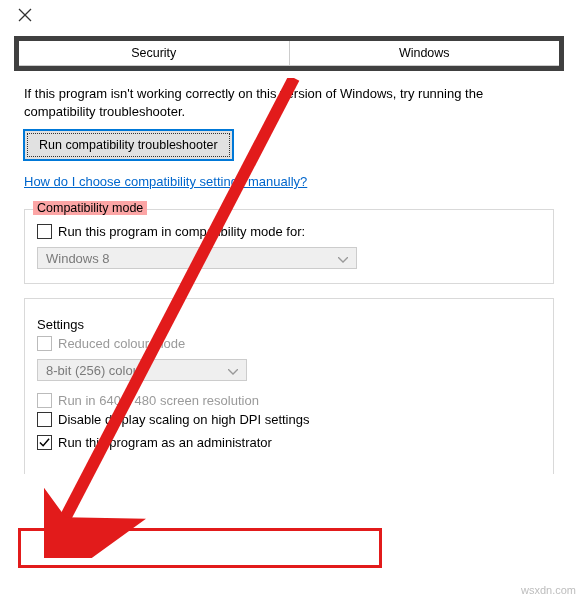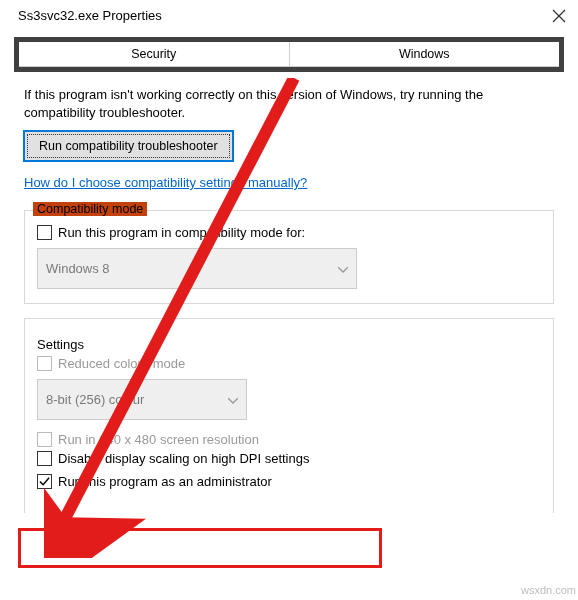--- a/index.html
+++ b/index.html
@@ -84,21 +84,21 @@
     .groupbox {
       border: 1px solid #d9d9d9;
       margin: 10px 0 14px 0;
       padding: 10px 12px 14px 12px;
       position: relative;
     }
     .groupbox .legend {
       position: absolute;
       top: -9px;
       left: 8px;
-      background: #c2410c;
+      background: #fca5a5;
       padding: 0 4px;
       font-size: 12.5px;
     }
     .chk-row {
       display: flex;
       align-items: center;
       gap: 6px;
       margin: 4px 0;
     }
     .chk {
@@ -109,21 +109,21 @@
       display: inline-flex;
       align-items: center;
       justify-content: center;
       flex-shrink: 0;
     }
     .chk.disabled { border-color: #bbb; }
     .chk svg { width: 11px; height: 11px; }
     .disabled-text { color: #9a9a9a; }
     .combo {
       width: 320px;
-      height: 41px;
+      height: 22px;
       border: 1px solid #ccc;
       background: #efefef;
       color: #7a7a7a;
       display: flex;
       align-items: center;
       justify-content: space-between;
       padding: 0 8px;
       margin-top: 8px;
     }
     .combo .chev { color: #999; }
@@ -156,21 +156,20 @@
       bottom: 4px;
       font-size: 11px;
       color: #bdbdbd;
       font-family: Arial, sans-serif;
     }
   </style>
 </head>
 <body>
 
 <div class="titlebar">
-  <span class="title">Ss3svc32.exe Properties</span>
   <span class="close-icon">
     <svg viewBox="0 0 14 14">
         <line x1="1" y1="1" x2="13" y2="13" stroke="#333" stroke-width="1.2"></line>
         <line x1="13" y1="1" x2="1" y2="13" stroke="#333" stroke-width="1.2"></line>
       </svg>
   </span>
 </div>
 
 <div class="tabstrip">
   <div class="tabrow">

